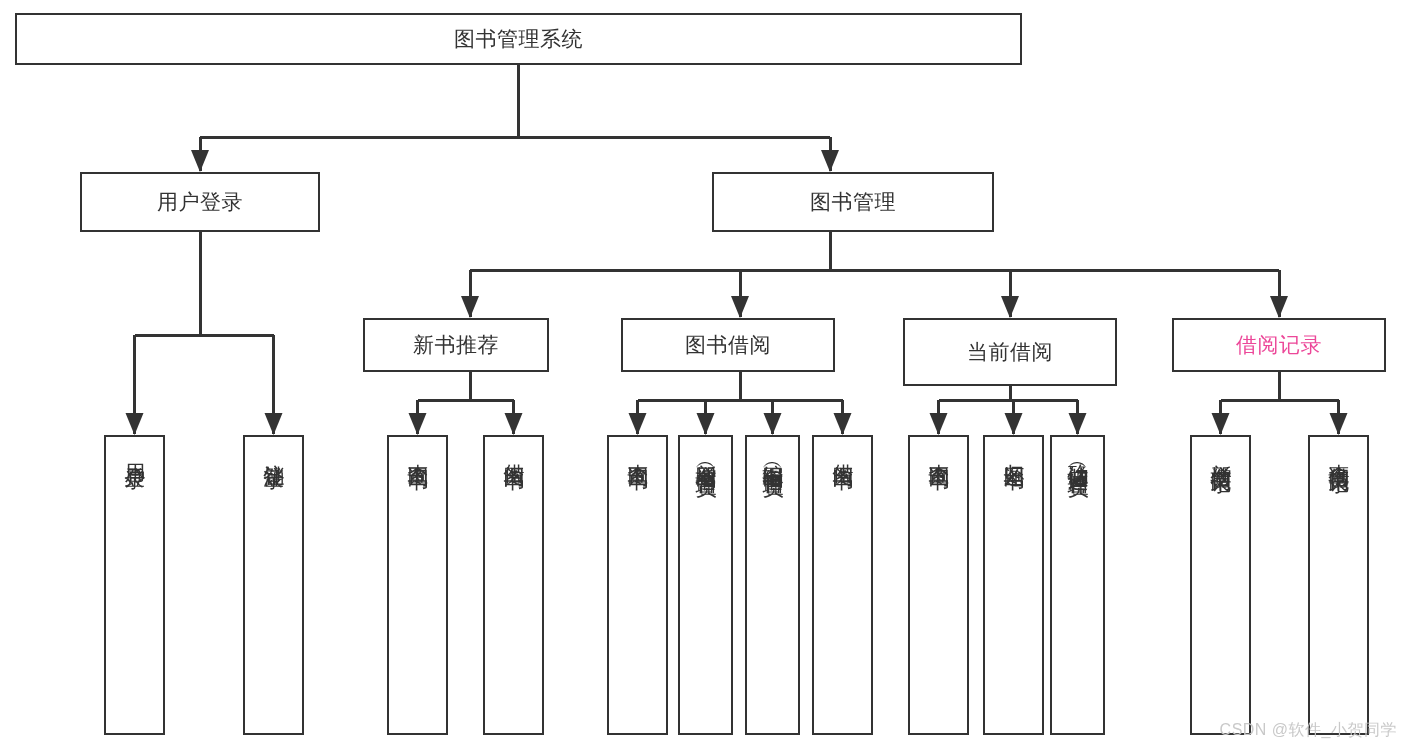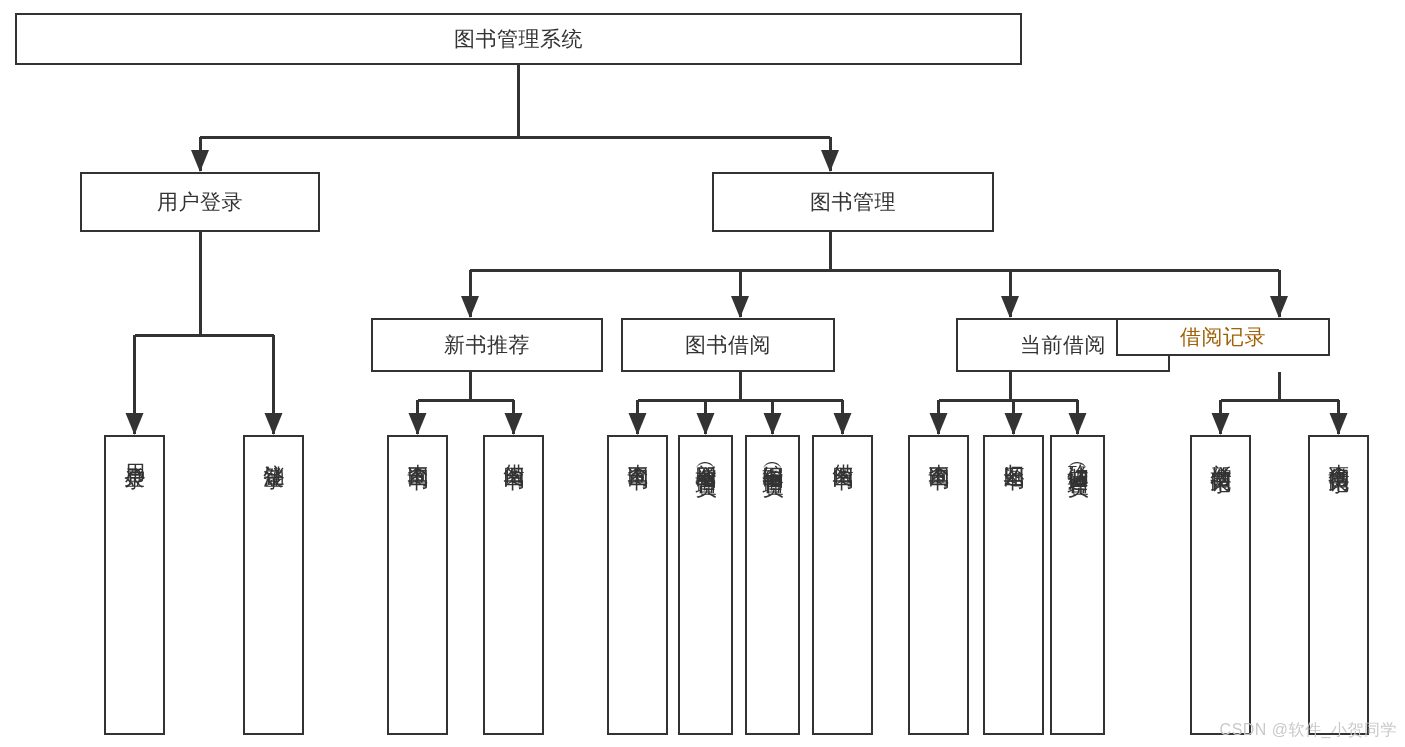--- a/index.html
+++ b/index.html
@@ -128,30 +128,30 @@
   <div id="nodes">
       <div class="node horiz" style="left: 15px; top: 13px; width: 1007px; height: 52px; border-color: rgb(51, 51, 51); color: rgb(51, 51, 51);">
         <span class="nlabel">图书管理系统</span>
       </div>
       <div class="node horiz" style="left: 80px; top: 172px; width: 240px; height: 60px; border-color: rgb(51, 51, 51); color: rgb(51, 51, 51);">
         <span class="nlabel">用户登录</span>
       </div>
       <div class="node horiz" style="left: 712px; top: 172px; width: 282px; height: 60px; border-color: rgb(51, 51, 51); color: rgb(51, 51, 51);">
         <span class="nlabel">图书管理</span>
       </div>
-      <div class="node horiz" style="left: 371px; top: 318px; width: 232px; height: 54px; border-color: rgb(51, 51, 51); color: rgb(51, 51, 51);">
+      <div class="node horiz" style="left: 363px; top: 318px; width: 186px; height: 54px; border-color: rgb(51, 51, 51); color: rgb(51, 51, 51);">
         <span class="nlabel">新书推荐</span>
       </div>
       <div class="node horiz" style="left: 621px; top: 318px; width: 214px; height: 54px; border-color: rgb(51, 51, 51); color: rgb(51, 51, 51);">
         <span class="nlabel">图书借阅</span>
       </div>
-      <div class="node horiz" style="left: 956px; top: 318px; width: 214px; height: 54px; border-color: rgb(51, 51, 51); color: rgb(51, 51, 51);">
+      <div class="node horiz" style="left: 903px; top: 318px; width: 214px; height: 68px; border-color: rgb(51, 51, 51); color: rgb(51, 51, 51);">
         <span class="nlabel">当前借阅</span>
       </div>
-      <div class="node horiz" style="left: 1116px; top: 318px; width: 214px; height: 38px; border-color: rgb(51, 51, 51); color: #a16207;">
+      <div class="node horiz" style="left: 1172px; top: 318px; width: 214px; height: 54px; border-color: rgb(51, 51, 51); color: #ec4899;">
         <span class="nlabel">借阅记录</span>
       </div>
       <div class="node vert" style="left: 104px; top: 435px; width: 61px; height: 300px; border-color: rgb(51, 51, 51); color: rgb(51, 51, 51);">
         <span class="nlabel">用户登录</span>
       </div>
       <div class="node vert" style="left: 243px; top: 435px; width: 61px; height: 300px; border-color: rgb(51, 51, 51); color: rgb(51, 51, 51);">
         <span class="nlabel">注销登录</span>
       </div>
       <div class="node vert" style="left: 387px; top: 435px; width: 61px; height: 300px; border-color: rgb(51, 51, 51); color: rgb(51, 51, 51);">
         <span class="nlabel">查询图书</span>

